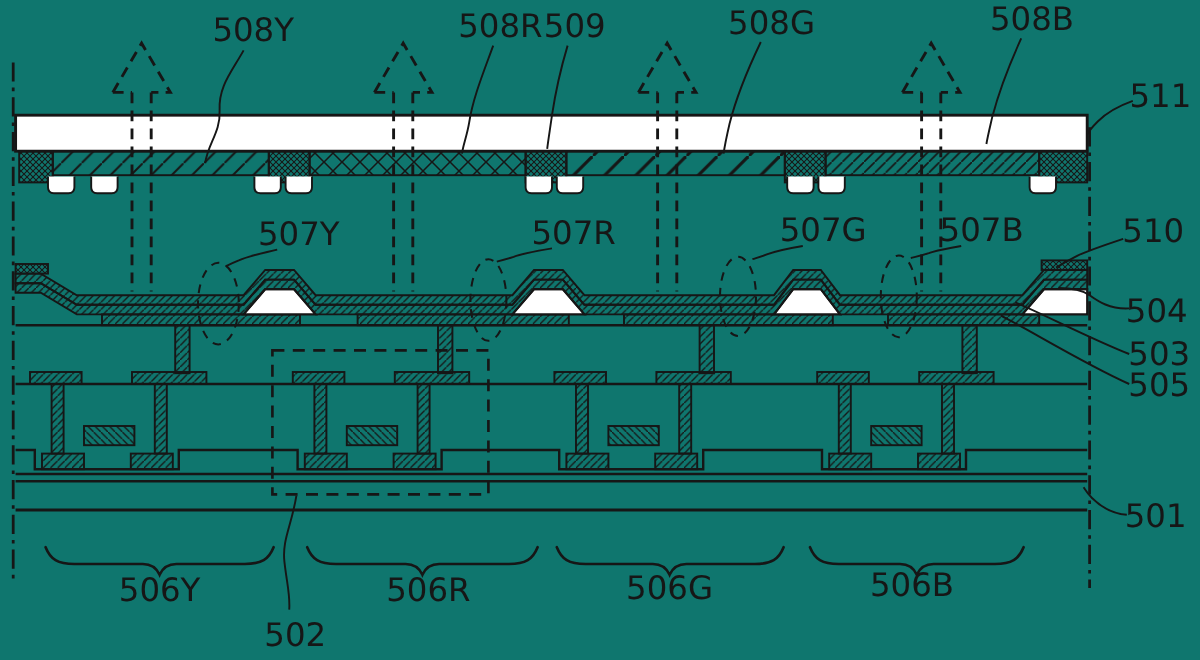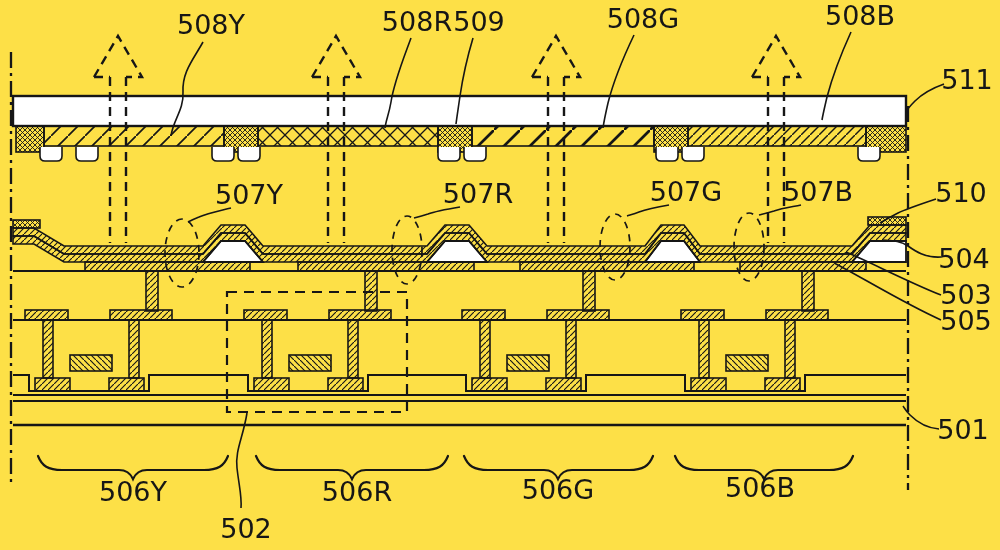--- a/index.html
+++ b/index.html
@@ -1,16 +1,16 @@
 <!DOCTYPE html>
 <html><head>
 <meta charset="utf-8">
 <style>
   html,body{margin:0;padding:0;background:#ffffff;}
-  .stage{width:1000px;height:550px;position:relative;background:#fde047;overflow:hidden;}
+  .stage{width:1000px;height:550px;position:relative;background:#0f766e;overflow:hidden;}
   svg{display:block;}
   text{font-family:"DejaVu Sans","Liberation Sans",sans-serif;font-size:27px;fill:#161616;}
   .white{fill:#ffffff;stroke:#161616;stroke-width:1.8;}
   .glass{fill:#ffffff;stroke:#161616;stroke-width:2.4;}
   .hatch{fill:url(#ph6);stroke:#161616;stroke-width:1.6;}
   .hatchb{fill:url(#ph6b);stroke:#161616;stroke-width:1.6;}
   .bm{fill:url(#phbm);stroke:#161616;stroke-width:1.6;}
   .fy{fill:url(#ph17);stroke:#161616;stroke-width:1.6;}
   .fr{fill:url(#phx15);stroke:#161616;stroke-width:1.6;}
   .fg{fill:url(#ph26);stroke:#161616;stroke-width:1.6;}

